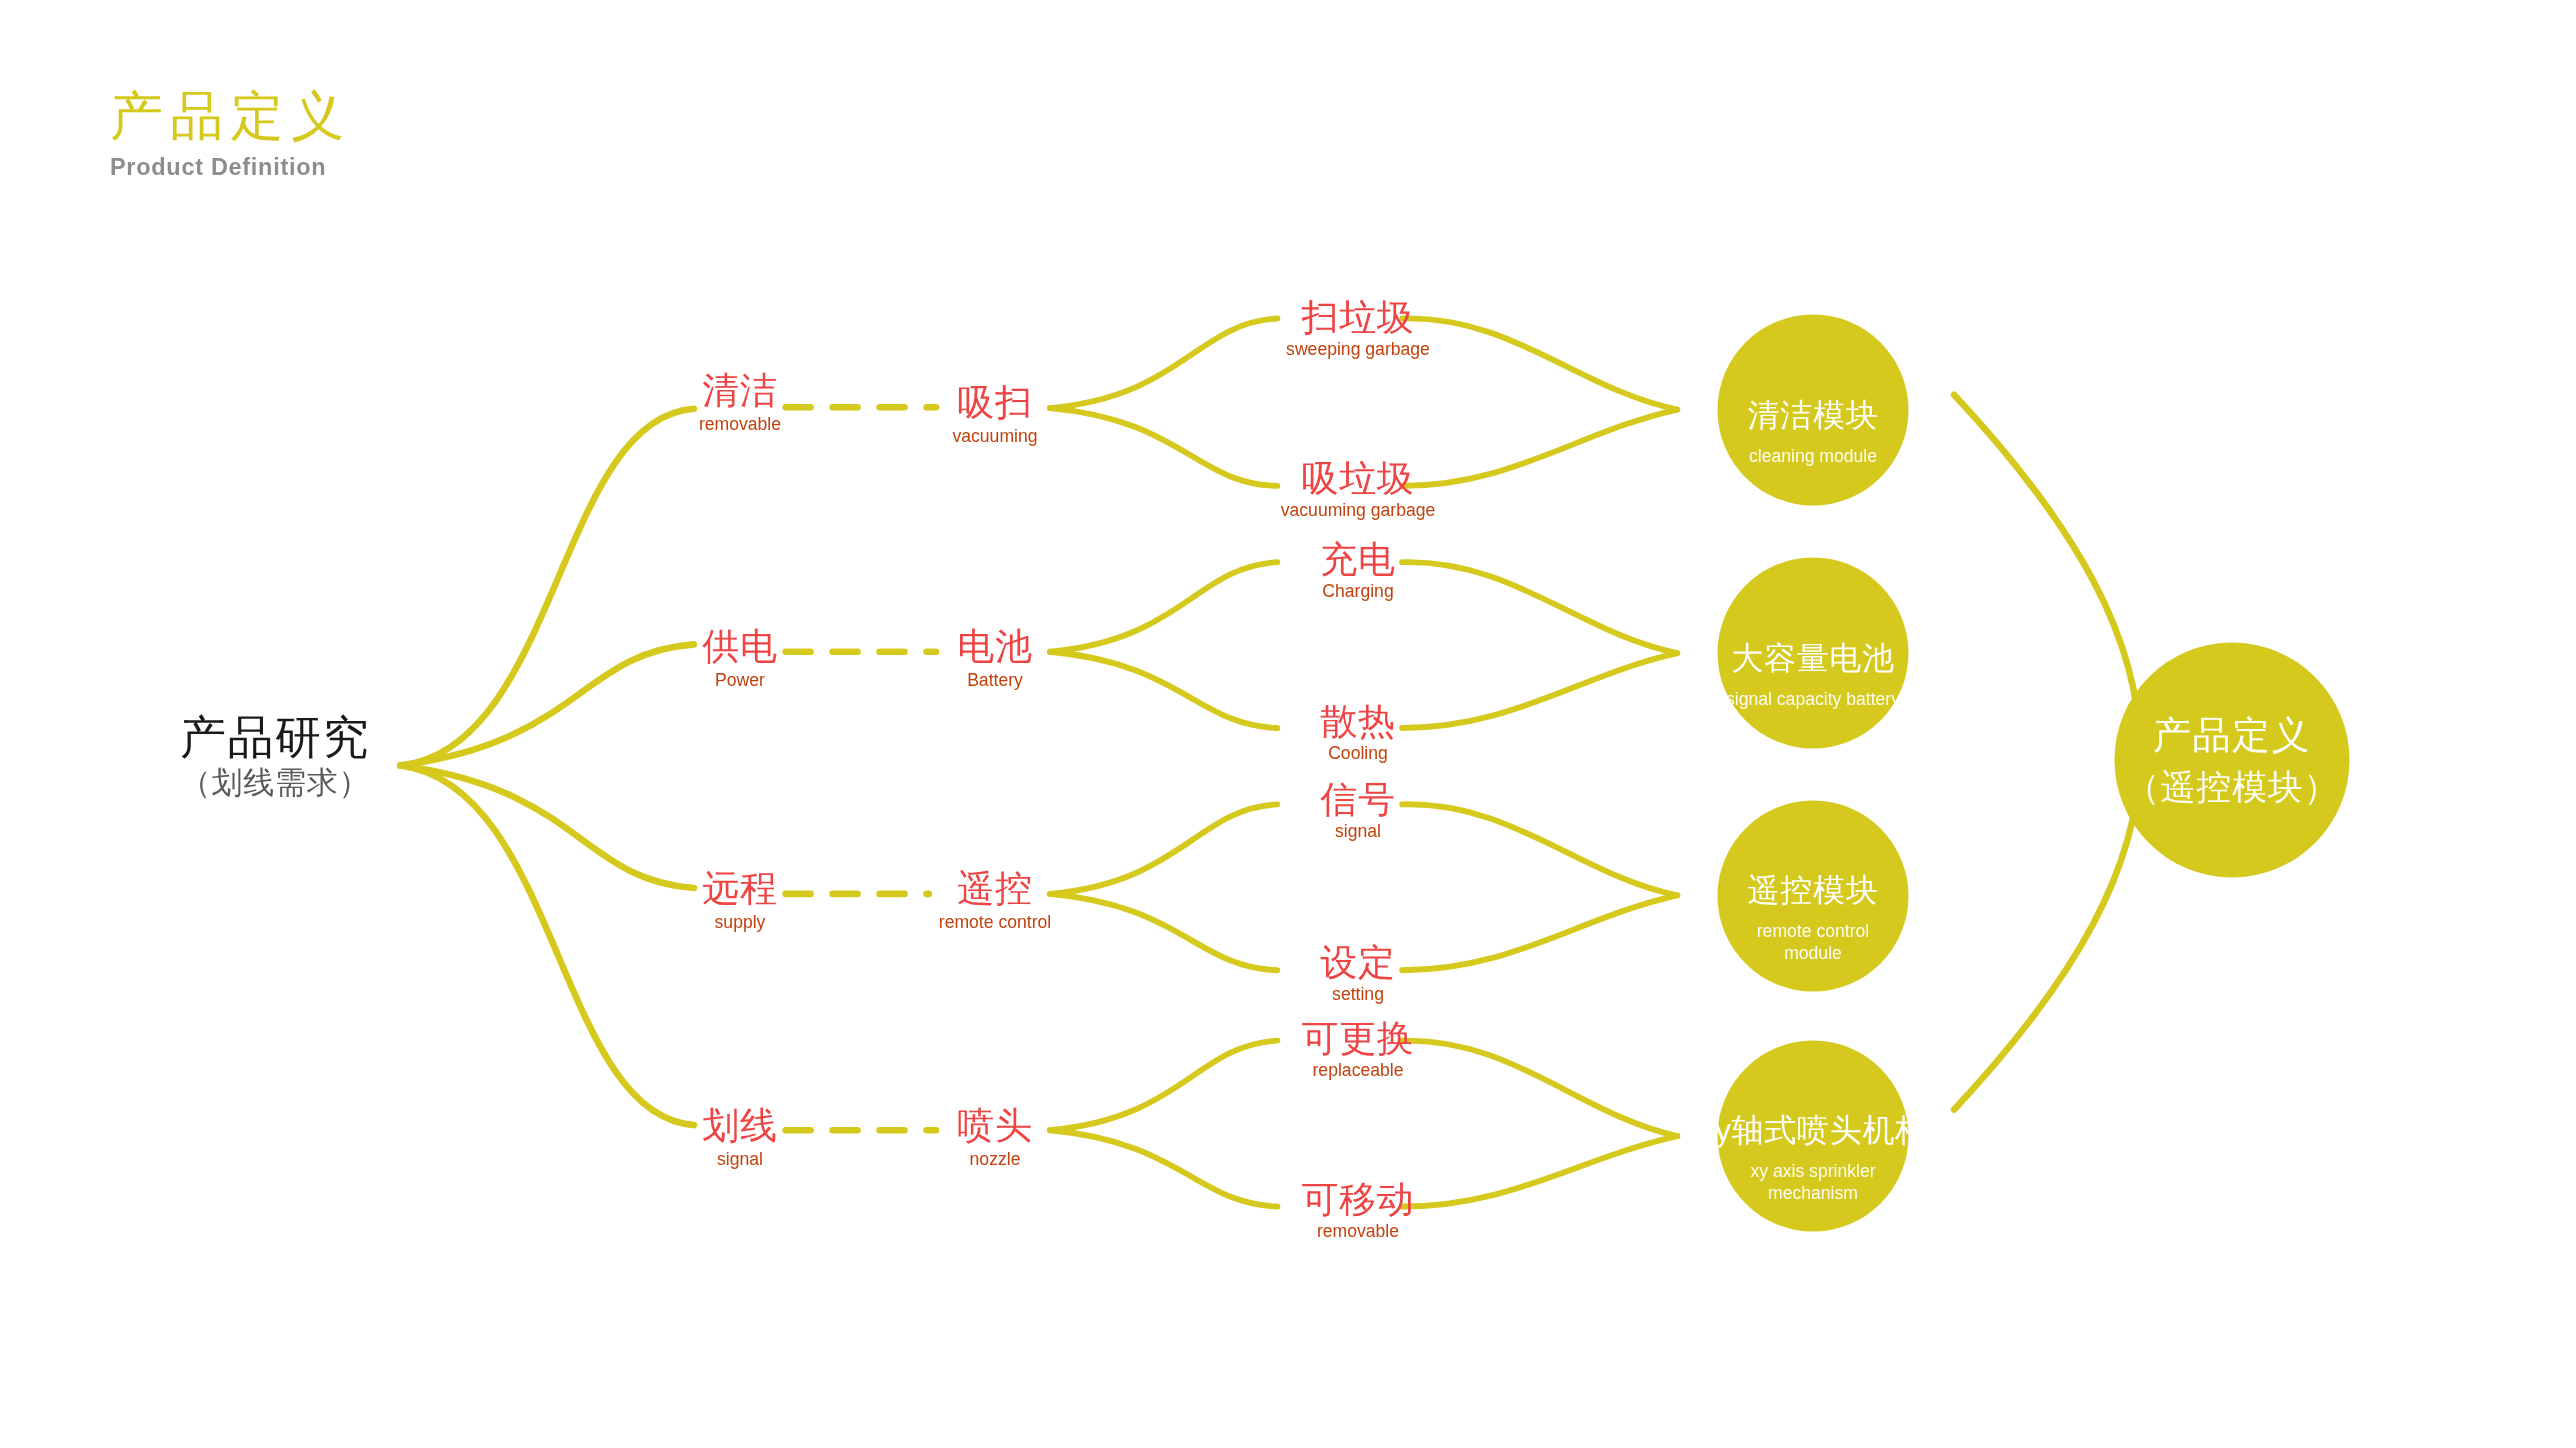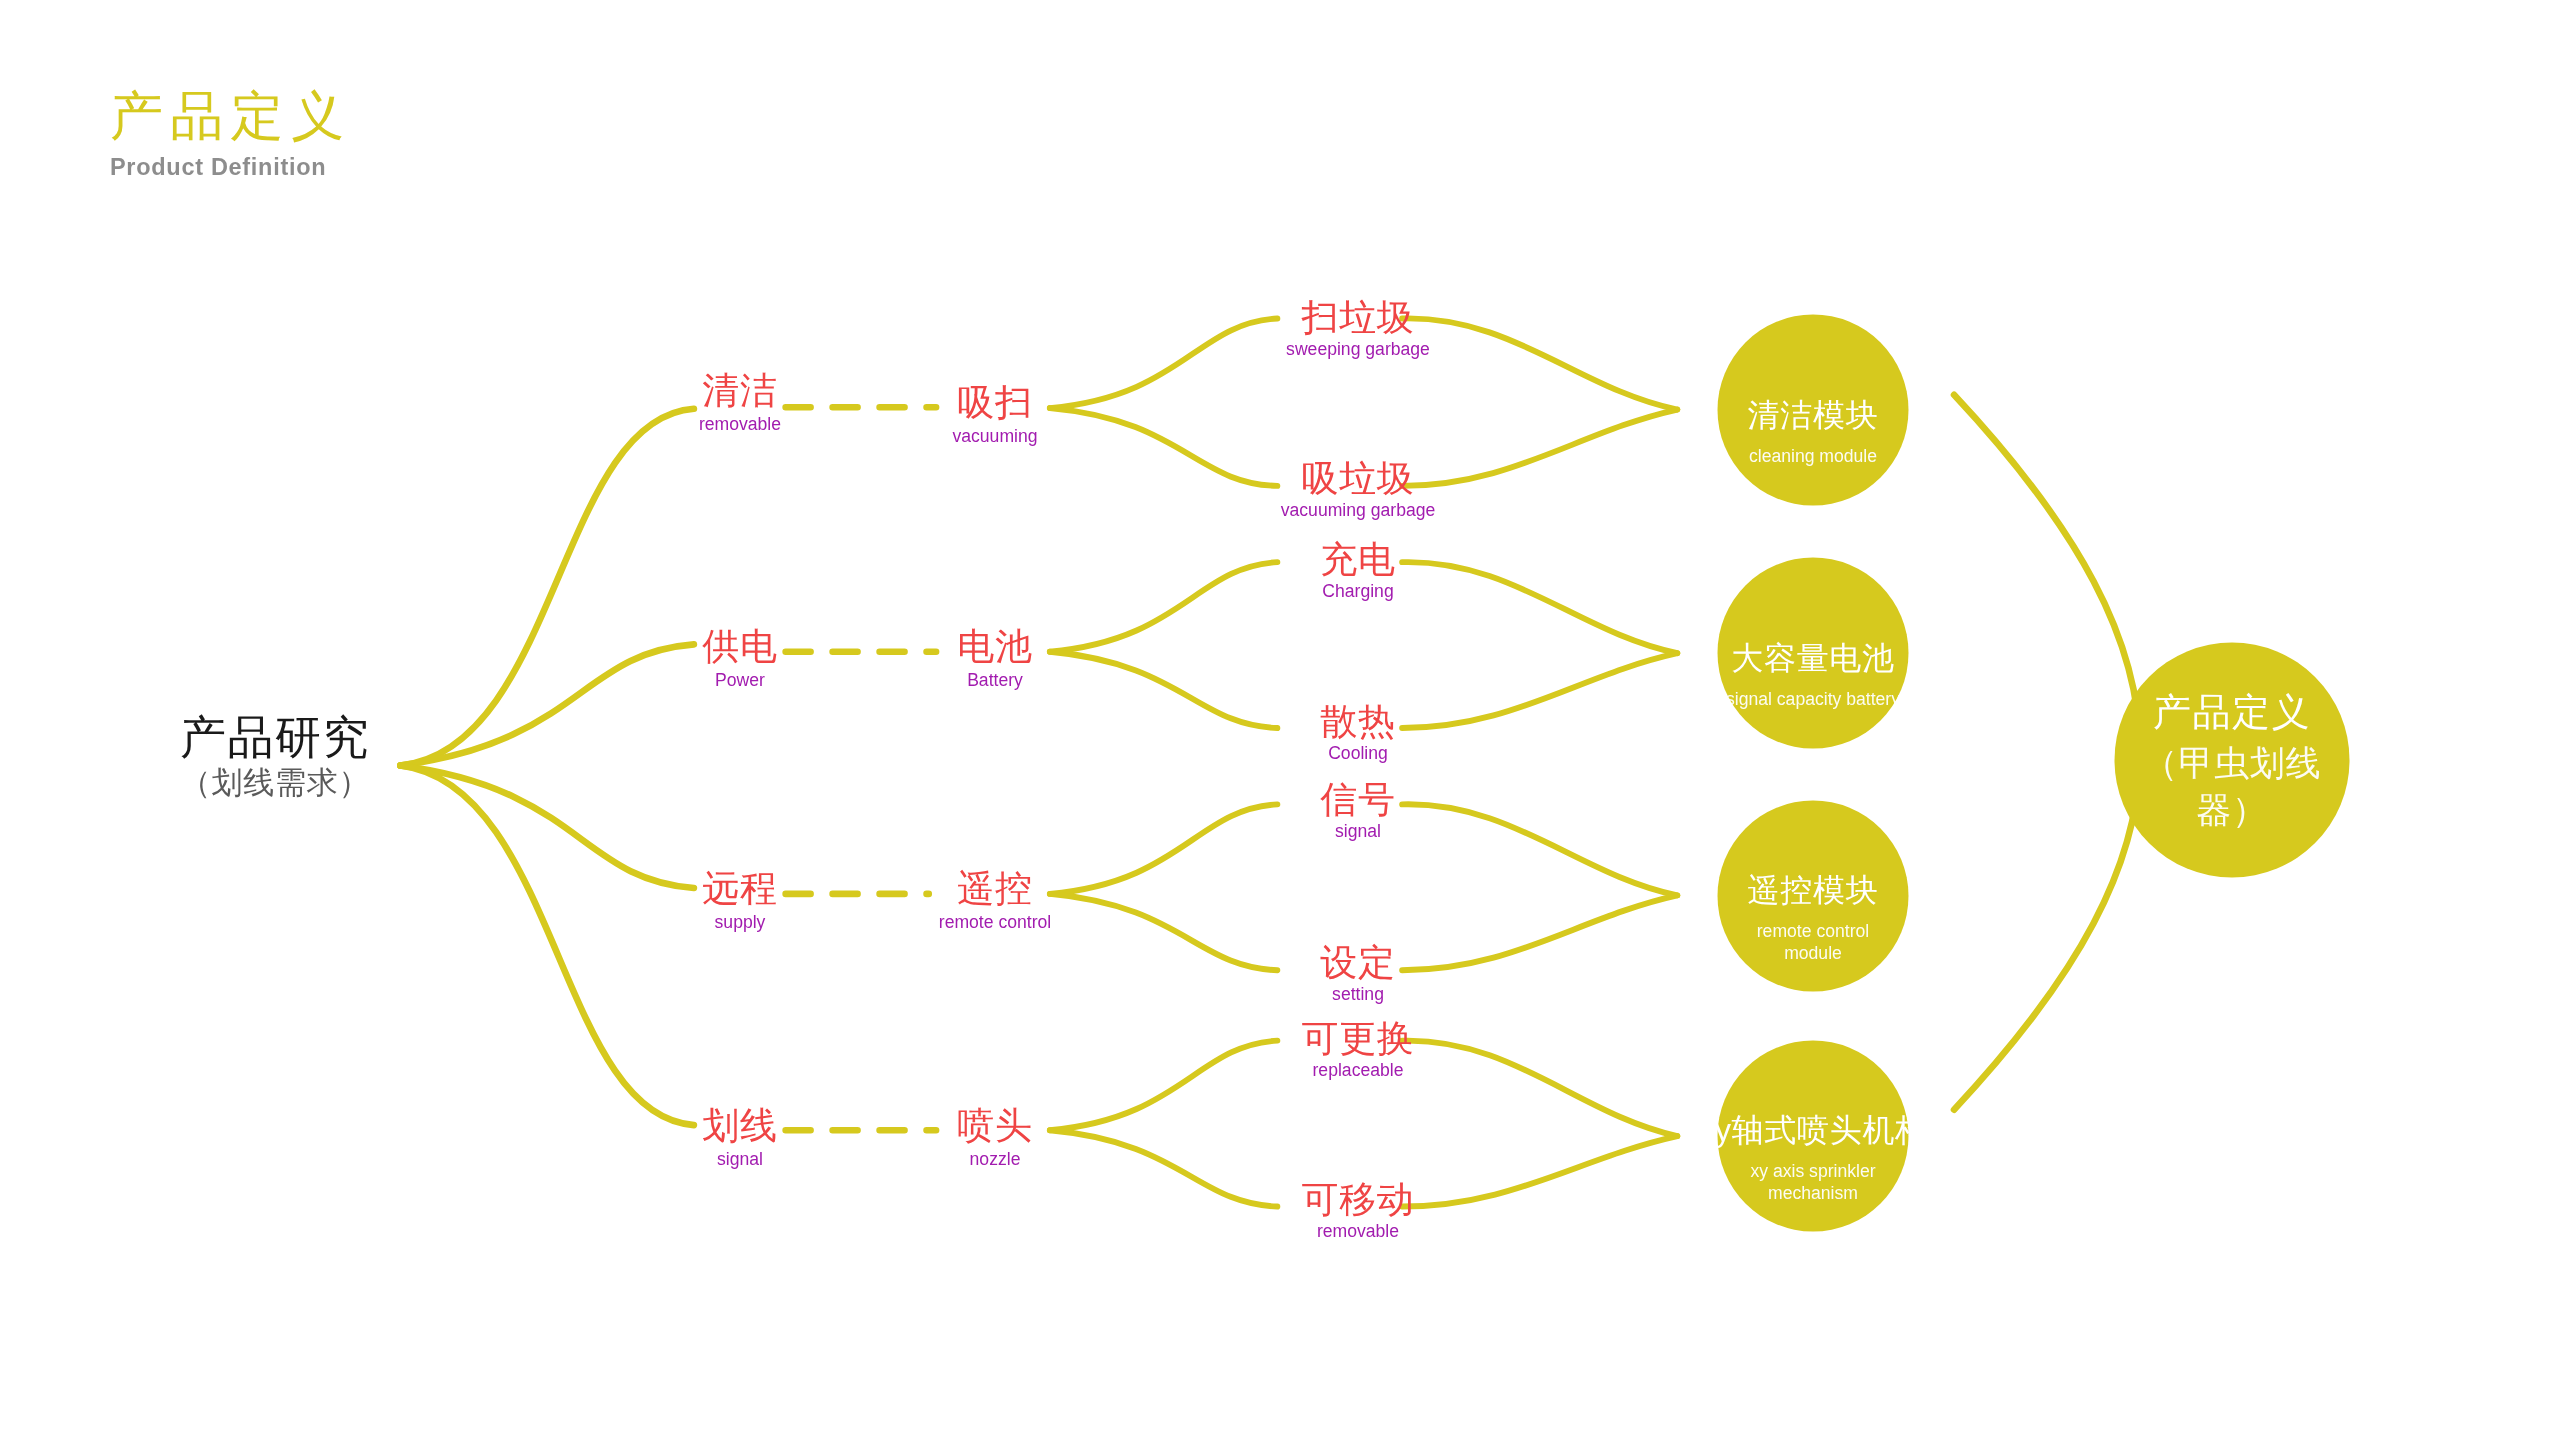--- a/index.html
+++ b/index.html
@@ -55,21 +55,21 @@
     text-align: center;
     white-space: nowrap;
     line-height: 1.0;
   }
   .node .cn {
     color: #ef4444;
     font-weight: 300;
     display: block;
   }
   .node .en {
-    color: #a21caf;
+    color: #c2410c;
     display: block;
     font-weight: 400;
   }
 
   
   #root-node .cn {
     font-size: 46px;
     color: #1a1a1a;
     letter-spacing: 1.5px;
   }
@@ -282,16 +282,16 @@
 <div class="circle module-circle" style="left:1813px; top:1136px;">
   <div class="c-inner">
     <div class="c-cn">xy轴式喷头机构</div>
     <div class="c-en">xy axis sprinkler<br>mechanism</div>
   </div>
 </div>
 
 <div class="circle" id="circle-final" style="left:2232px; top:760px;">
   <div class="c-inner">
     <div class="c-cn">产品定义</div>
-    <div class="c-en">（甲虫划线器）</div>
+    <div class="c-en">（遥控模块）</div>
   </div>
 </div>
 
 
 </body></html>

